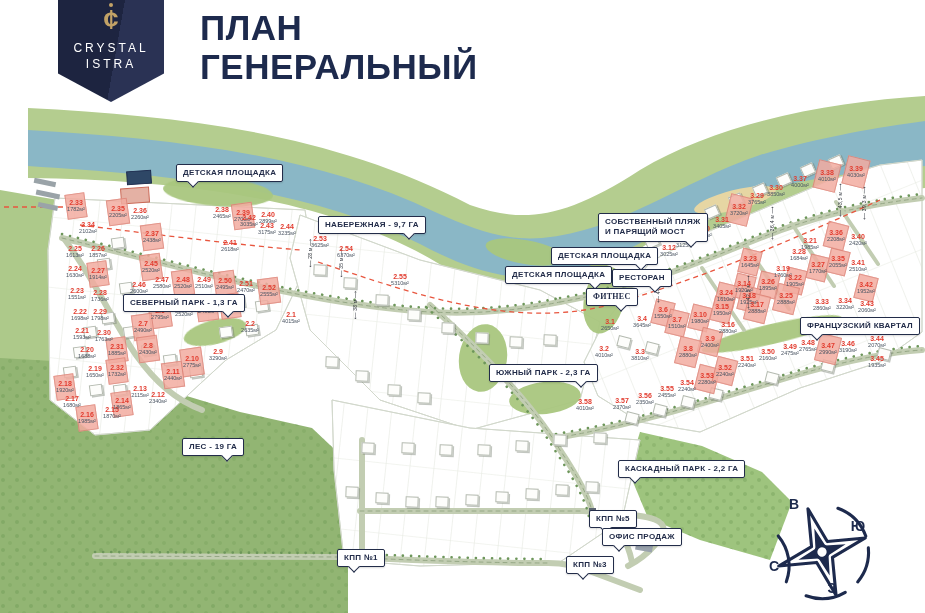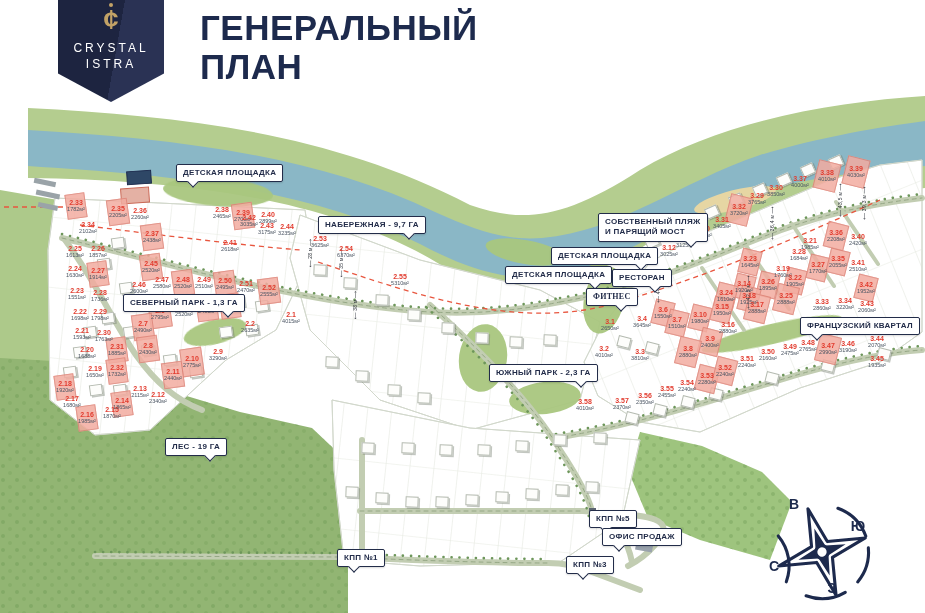--- a/index.html
+++ b/index.html
@@ -758,39 +758,40 @@
       <div class="callout p-r" style="left: 318px; top: 216px;">НАБЕРЕЖНАЯ - 9,7 ГА</div>
       <div class="callout p-r" style="left: 598px; top: 213px;">СОБСТВЕННЫЙ ПЛЯЖ
 И ПАРЯЩИЙ МОСТ</div>
       <div class="callout p-r" style="left: 551px; top: 247px;">ДЕТСКАЯ ПЛОЩАДКА</div>
       <div class="callout p-r" style="left: 505px; top: 266px;">ДЕТСКАЯ ПЛОЩАДКА</div>
       <div class="callout p-r" style="left: 612px; top: 269px;">РЕСТОРАН</div>
       <div class="callout p-r" style="left: 586px; top: 288px; font-family: Liberation Serif, serif;">ФИТНЕС</div>
       <div class="callout p-r" style="left: 123px; top: 294px;">СЕВЕРНЫЙ ПАРК - 1,3 ГА</div>
       <div class="callout p-r" style="left: 489px; top: 364px;">ЮЖНЫЙ ПАРК - 2,3 ГА</div>
       <div class="callout p-l" style="left: 800px; top: 317px;">ФРАНЦУЗСКИЙ КВАРТАЛ</div>
-      <div class="callout p-r" style="left: 165px; top: 438px;">ЛЕС - 19 ГА</div>
+      <div class="callout p-r" style="left: 182px; top: 438px;">ЛЕС - 19 ГА</div>
+      <div class="callout p-l" style="left: 618px; top: 460px;">КАСКАДНЫЙ ПАРК - 2,2 ГА</div>
       <div class="callout p-l" style="left: 589px; top: 510px;">КПП №5</div>
       <div class="callout p-l" style="left: 602px; top: 528px;">ОФИС ПРОДАЖ</div>
       <div class="callout p-l" style="left: 566px; top: 556px;">КПП №3</div>
       <div class="callout p-l" style="left: 337px; top: 549px;">КПП №1</div>
     </div>
 
   <div class="logo">
     <div class="logo-glyph">
       <span class="dot"></span><span class="cent">¢</span>
     </div>
     <div class="brand">
       <div>CRYSTAL</div>
       <div>ISTRA</div>
     </div>
   </div>
   <div class="title">
+    <div>ПЛАН</div>
     <div>ГЕНЕРАЛЬНЫЙ</div>
-    <div>ПЛАН</div>
   </div>
 
   <svg class="compass" width="120" height="120" viewBox="0 0 116 116">
     <g transform="rotate(-18 58 58)">
       <polygon points="58,14 66,50 102,58 66,66 58,102 50,66 14,58 50,50" fill="#ffffff" stroke="#1d2a4d" stroke-width="3" stroke-linejoin="round"></polygon>
       <polygon points="58,34 63,53 82,58 63,63 58,82 53,63 34,58 53,53" fill="#1d2a4d"></polygon>
       <circle cx="58" cy="58" r="6" fill="#ffffff" stroke="#1d2a4d" stroke-width="3"></circle>
     </g>
     <g fill="none" stroke="#1d2a4d" stroke-width="3" stroke-linecap="round">
       <path d="M73.4,15.7 A45,45 0 0 1 100.3,42.6"></path>

